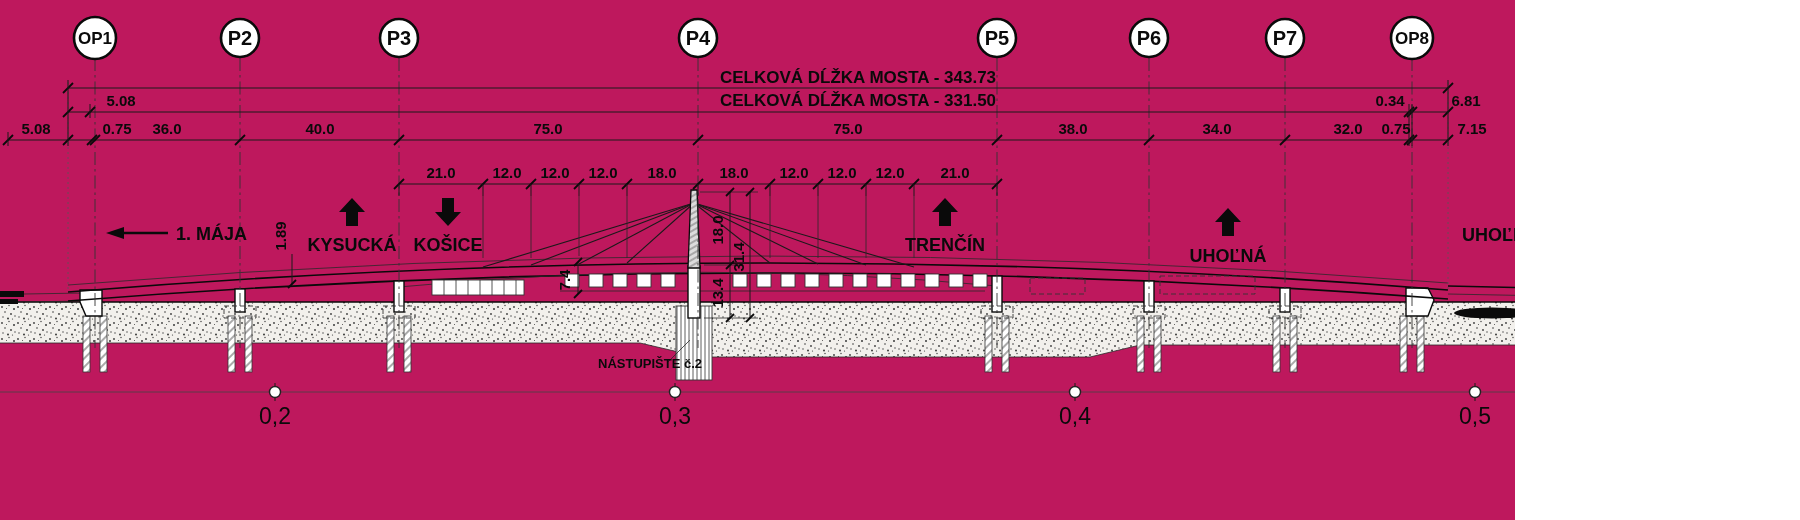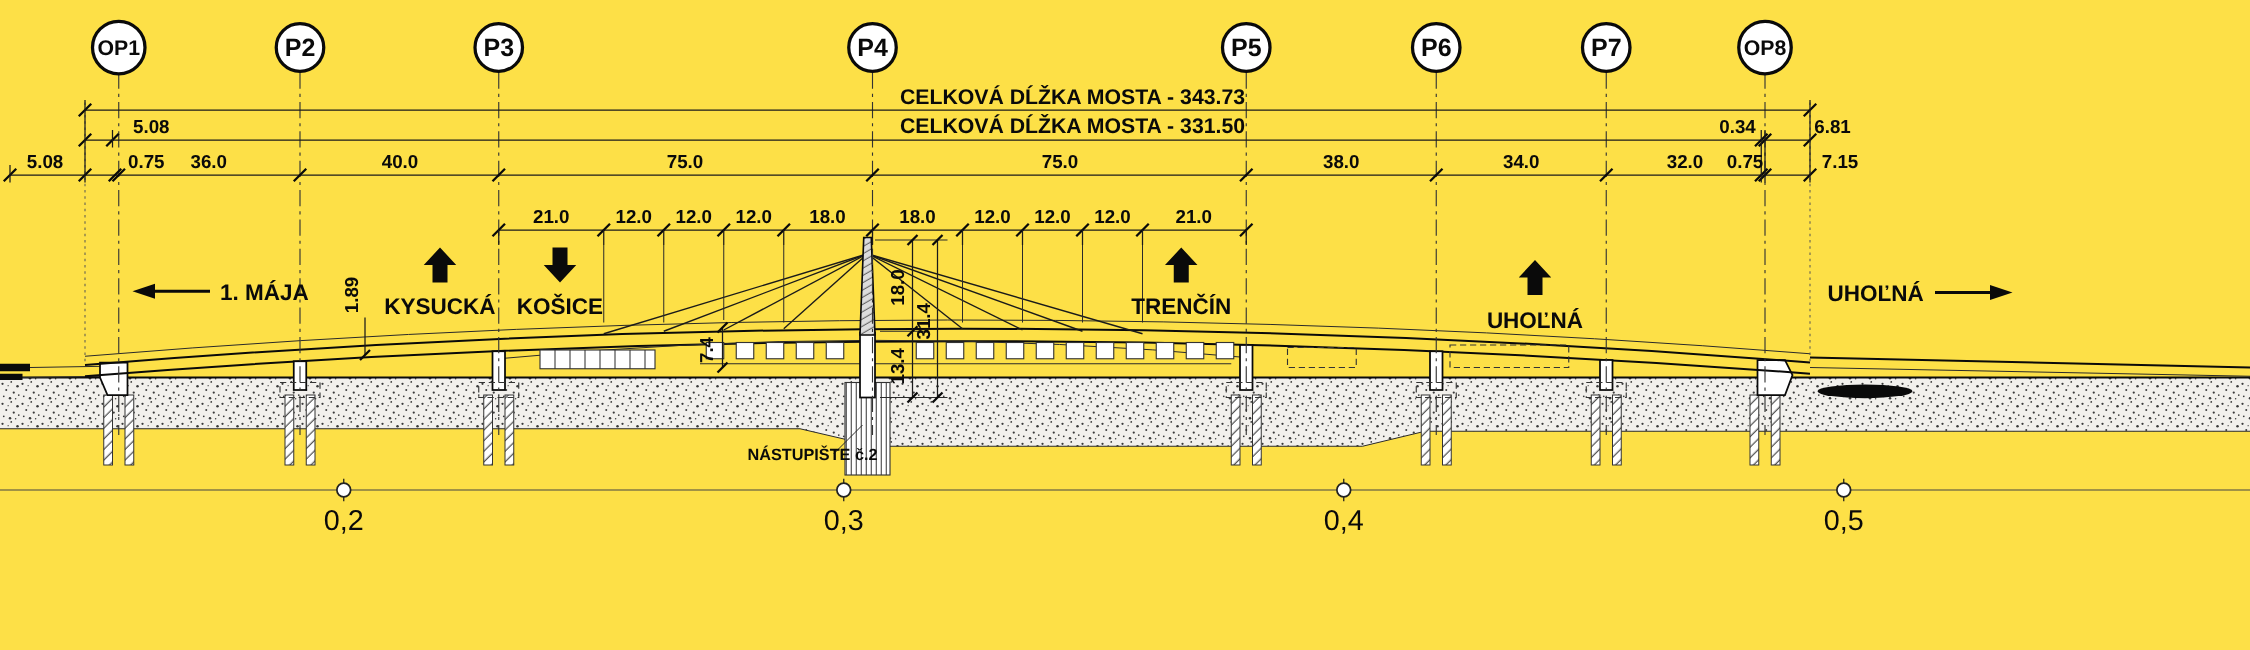--- a/index.html
+++ b/index.html
@@ -1,16 +1,16 @@
 <!DOCTYPE html>
 <html><head>
 <meta charset="utf-8">
 <style>
   html,body{margin:0;padding:0;background:#fff}
-  .wrap{position:relative;width:1800px;height:520px;background:#fde047;overflow:hidden}
+  .wrap{position:relative;width:1515px;height:520px;background:#be185d;overflow:hidden}
   svg{display:block}
   text{font-family:"Liberation Sans","DejaVu Sans",sans-serif;fill:#0a0a0a}
   .mid{text-anchor:middle}
   .t12{font-size:13px;font-weight:700}
   .t15{font-size:15px;font-weight:700}
   .t17{font-size:17px;font-weight:700}
   .t18{font-size:18px;font-weight:700}
   .t20{font-size:20px;font-weight:700}
   .t23{font-size:23px;font-weight:400}
   .bub{fill:#fff;stroke:#0a0a0a;stroke-width:2.6}

